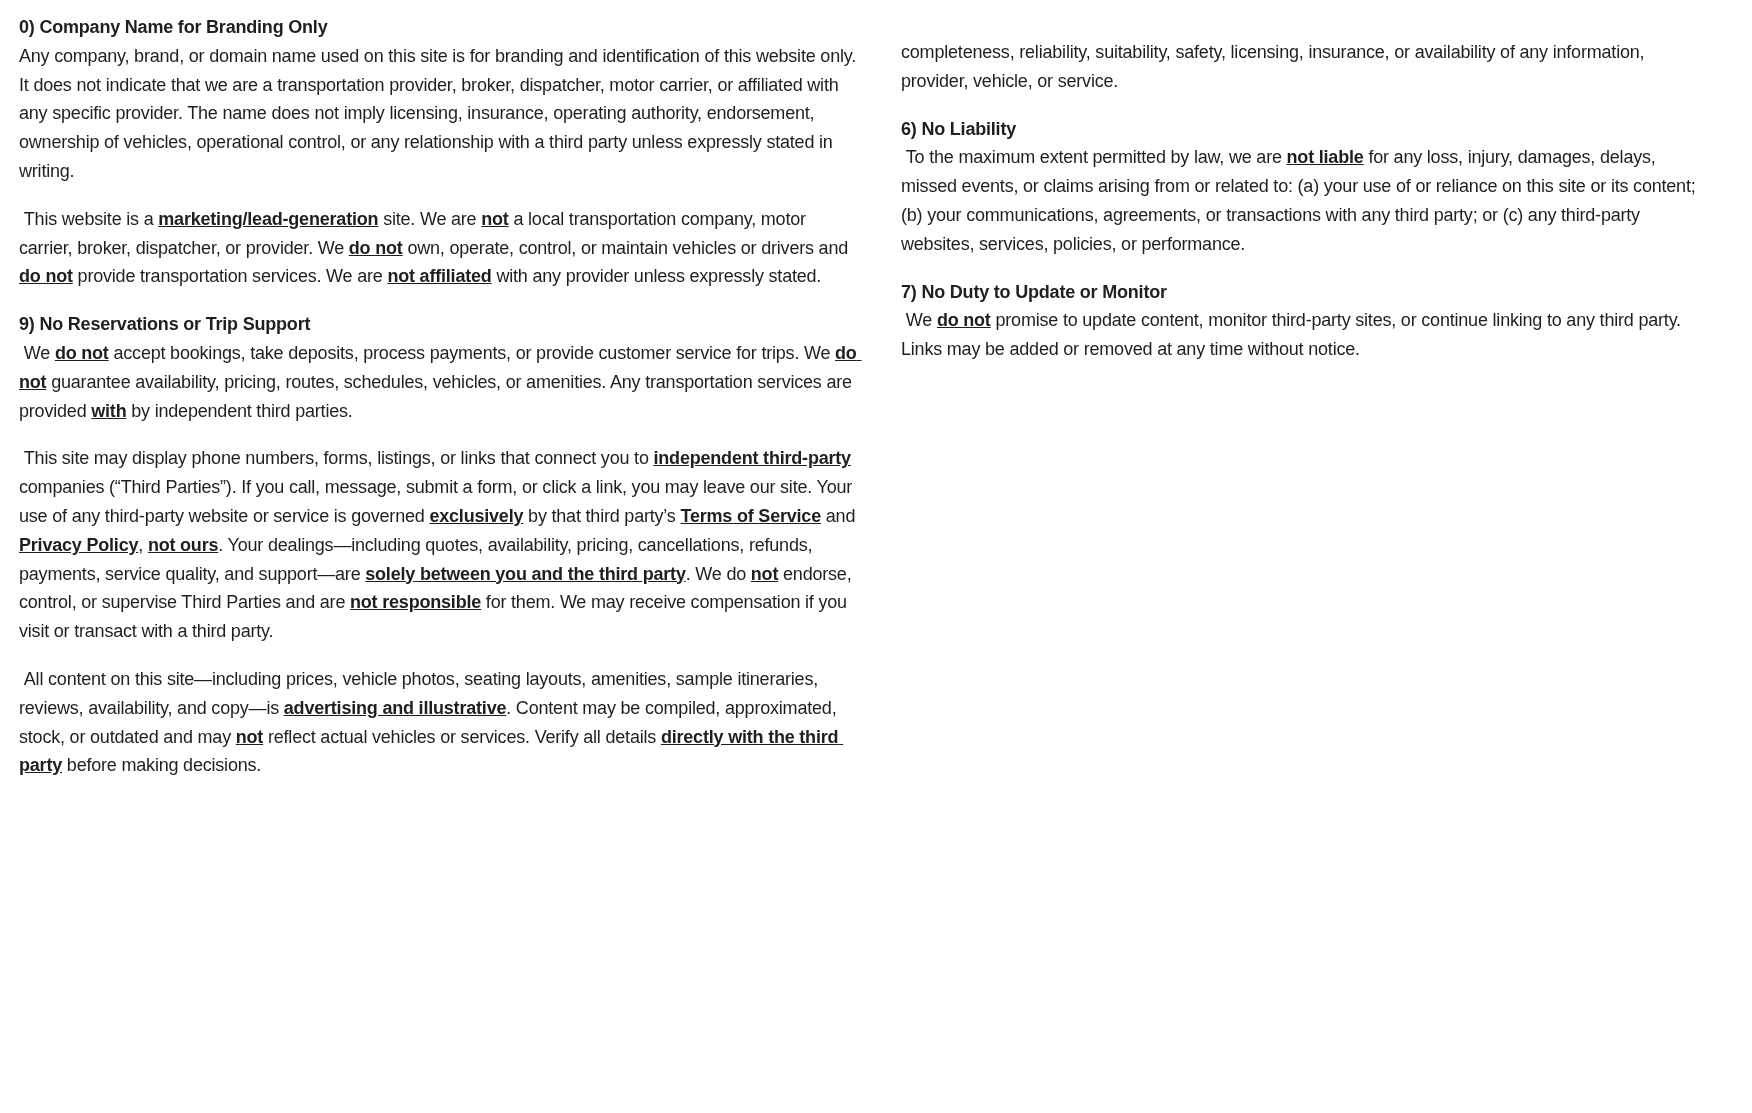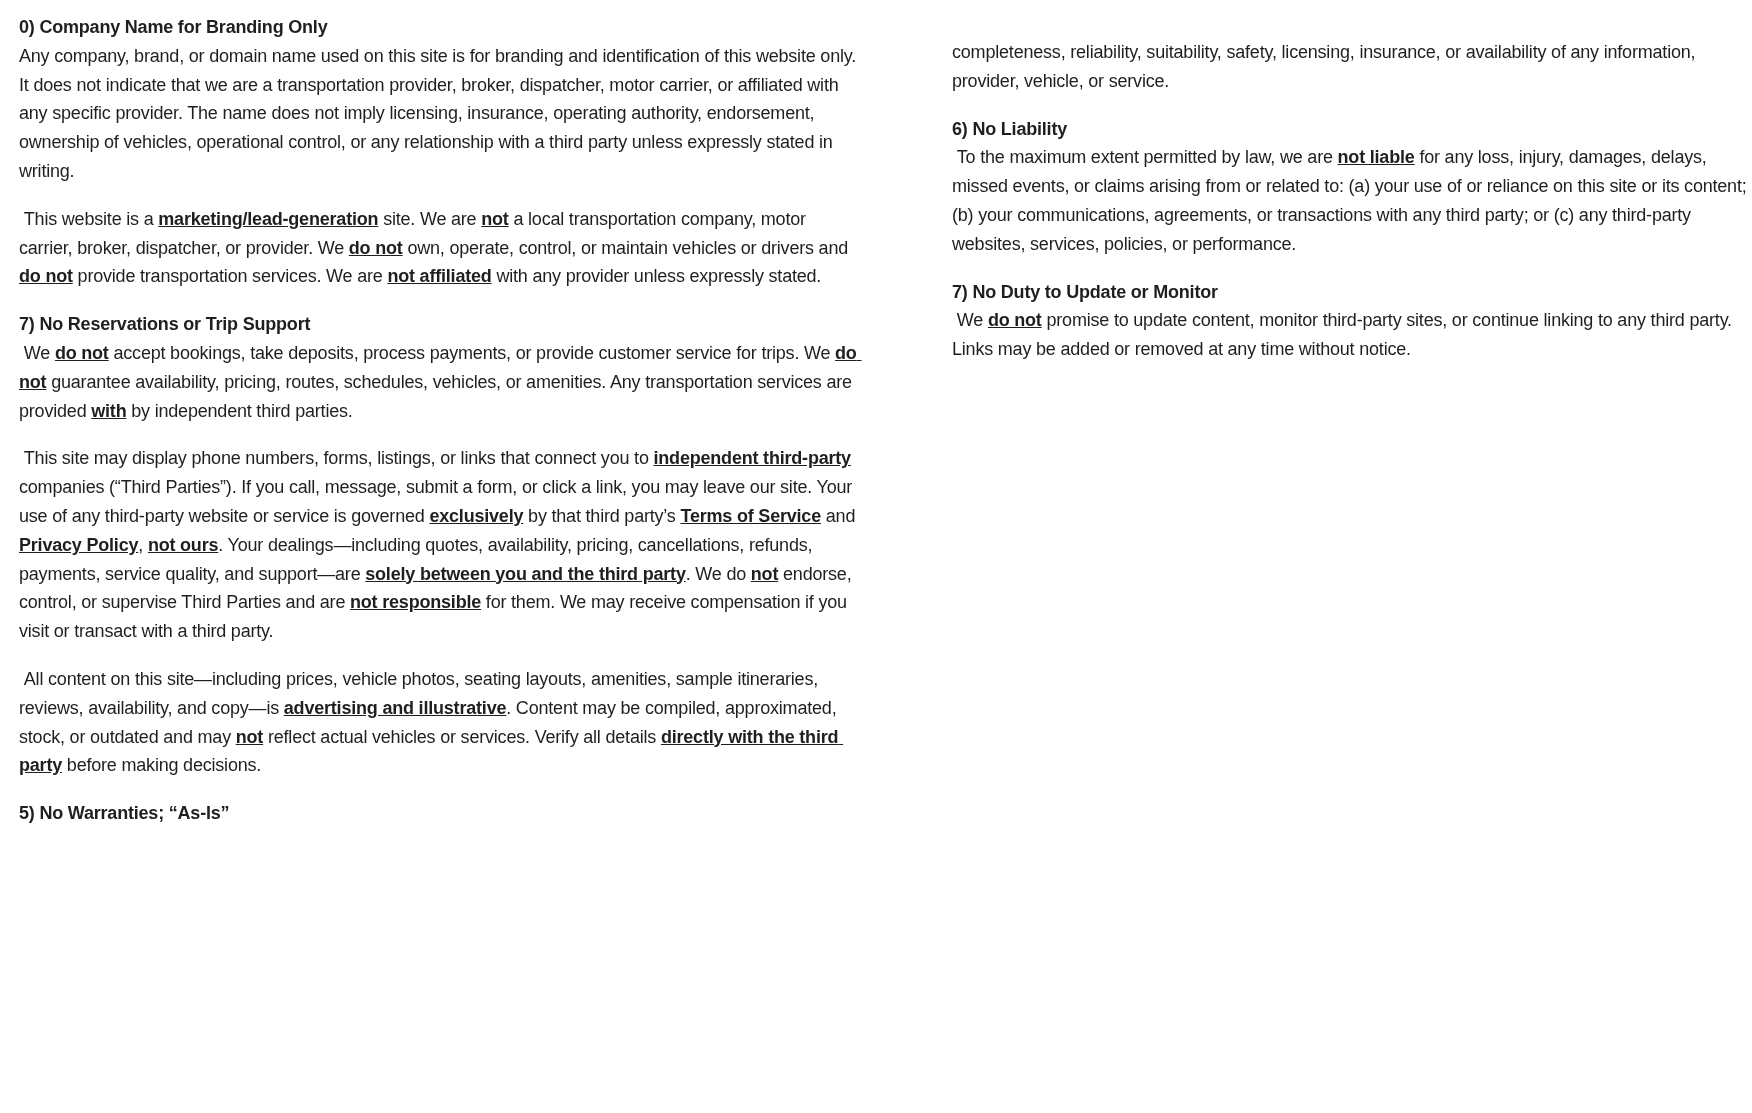--- a/index.html
+++ b/index.html
@@ -17,31 +17,30 @@
     letter-spacing: -0.2px;
     color: #1f1f1f;
   }
   .page {
     box-sizing: border-box;
     display: flex;
     align-items: flex-start;
     height: 1113px;
     padding: 13px 0 0 19px;
     overflow: hidden;
-    justify-content: space-between;
   }
   .col {
     flex: 0 0 auto;
   }
   .col-left {
     width: 843px;
   }
   .col-right {
     width: 800px;
-    margin-left: 78px;
+    margin-left: 39px;
     padding-top: 25px;
   }
   .section {
     margin: 0 0 19px 0;
   }
   .section:last-child {
     margin-bottom: 0;
   }
   .sec-heading {
     display: block;
@@ -65,34 +64,33 @@
     <section class="section">
       <strong class="sec-heading">0) Company Name for Branding Only</strong>
       <span class="sec-body">Any company, brand, or domain name used on this site is for branding and identification of this website only. It does not indicate that we are a transportation provider, broker, dispatcher, motor carrier, or affiliated with any specific provider. The name does not imply licensing, insurance, operating authority, endorsement, ownership of vehicles, operational control, or any relationship with a third party unless expressly stated in writing.</span>
     </section>
 
     <section class="section">
       <span class="sec-body"> This website is a <strong>marketing/lead-generation</strong> site. We are <strong>not</strong> a local transportation company, motor carrier, broker, dispatcher, or provider. We <strong>do not</strong> own, operate, control, or maintain vehicles or drivers and <strong>do not</strong> provide transportation services. We are <strong>not affiliated</strong> with any provider unless expressly stated.</span>
     </section>
 
     <section class="section">
-      <strong class="sec-heading">7) No Reservations or Trip Support</strong>
+      <strong class="sec-heading">9) No Reservations or Trip Support</strong>
       <span class="sec-body"> We <strong>do not</strong> accept bookings, take deposits, process payments, or provide customer service for trips. We <strong>do not</strong> guarantee availability, pricing, routes, schedules, vehicles, or amenities. Any transportation services are provided <strong>with</strong> by independent third parties.</span>
     </section>
 
     <section class="section">
       <span class="sec-body"> This site may display phone numbers, forms, listings, or links that connect you to <strong>independent third-party</strong> companies (“Third Parties”). If you call, message, submit a form, or click a link, you may leave our site. Your use of any third-party website or service is governed <strong>exclusively</strong> by that third party’s <strong>Terms of Service</strong> and <strong>Privacy Policy</strong>, <strong>not ours</strong>. Your dealings—including quotes, availability, pricing, cancellations, refunds, payments, service quality, and support—are <strong>solely between you and the third party</strong>. We do <strong>not</strong> endorse, control, or supervise Third Parties and are <strong>not responsible</strong> for them. We may receive compensation if you visit or transact with a third party.</span>
     </section>
 
     <section class="section">
       <span class="sec-body"> All content on this site—including prices, vehicle photos, seating layouts, amenities, sample itineraries, reviews, availability, and copy—is <strong>advertising and illustrative</strong>. Content may be compiled, approximated, stock, or outdated and may <strong>not</strong> reflect actual vehicles or services. Verify all details <strong>directly with the third party</strong> before making decisions.</span>
     </section>
 
     <section class="section">
-      <strong class="sec-heading">5) No Warranties; “As-Is”</strong>
     </section>
 
   </div>
 
   <div class="col col-right">
 
     <section class="section">
       <span class="sec-body">completeness, reliability, suitability, safety, licensing, insurance, or availability of any information, provider, vehicle, or service.</span>
     </section>
 

